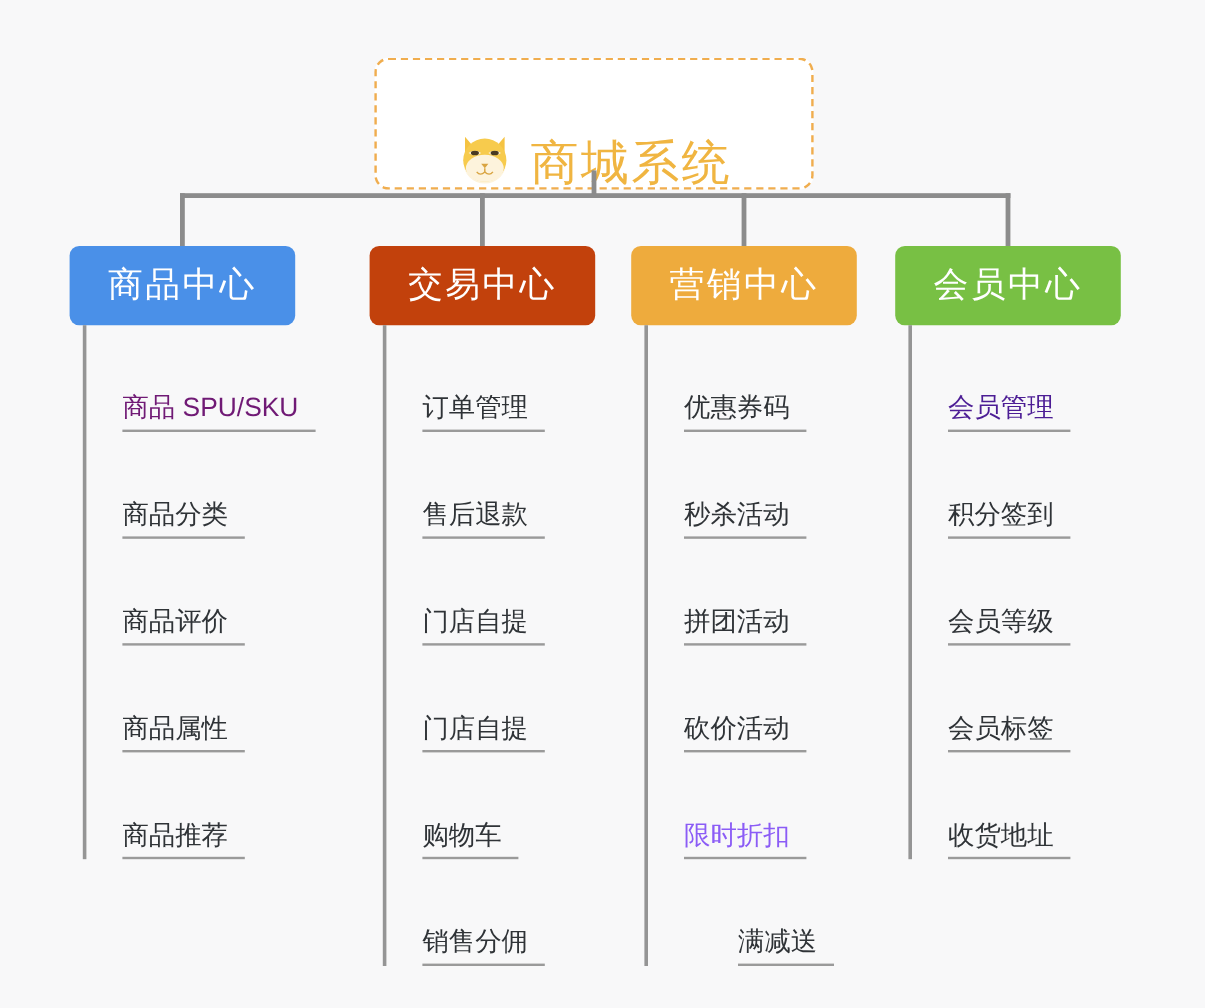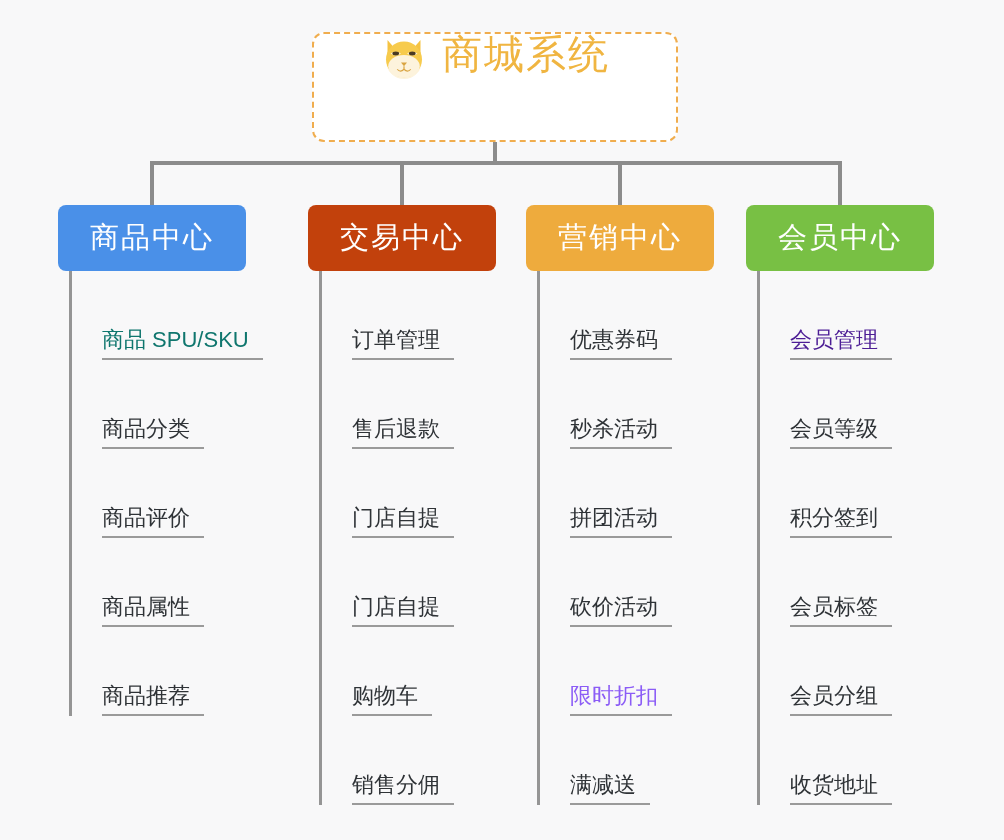--- a/index.html
+++ b/index.html
@@ -16,28 +16,28 @@
     position: relative;
     width: 1004px;
     height: 840px;
     background: #f8f8f9;
   }
 
   
   .root-card {
     position: absolute;
     left: 312px;
-    top: 32px;
+    top: 48px;
     width: 366px;
     height: 110px;
     background: #ffffff;
     border: 2px dashed #f0ad4e;
     border-radius: 12px;
     display: flex;
-    align-items: flex-start;
+    align-items: flex-end;
     justify-content: center;
     gap: 14px;
   }
   .root-title {
     font-size: 40px;
     color: #f0b541;
     letter-spacing: 2px;
     line-height: 1;
     white-space: nowrap;
   }
@@ -138,21 +138,21 @@
   <div class="conn-drop" style="left: 400px; background: rgb(140, 140, 140);"></div>
   <div class="conn-drop" style="left: 618px; background: rgb(140, 140, 140);"></div>
   <div class="conn-drop" style="left: 838px; background: rgb(140, 140, 140);"></div>
 
   <div class="column" style="left:58px;width:188px">
     <div class="cat-box" style="background: rgb(74, 144, 232);">
       <span>商品中心</span>
     </div>
     <div class="leaf-list" style="border-left-color: rgb(149, 149, 149);">
       <div class="leaf">
-          <span class="leaf-label" style="color: #0f766e; border-bottom-color: rgb(154, 154, 154);">商品 SPU/SKU</span>
+          <span class="leaf-label" style="color: #701a75; border-bottom-color: rgb(154, 154, 154);">商品 SPU/SKU</span>
         </div>
       <div class="leaf">
           <span class="leaf-label" style="color: rgb(47, 51, 55); border-bottom-color: rgb(154, 154, 154);">商品分类</span>
         </div>
       <div class="leaf">
           <span class="leaf-label" style="color: rgb(47, 51, 55); border-bottom-color: rgb(154, 154, 154);">商品评价</span>
         </div>
       <div class="leaf">
           <span class="leaf-label" style="color: rgb(47, 51, 55); border-bottom-color: rgb(154, 154, 154);">商品属性</span>
         </div>
@@ -202,44 +202,41 @@
       <div class="leaf">
           <span class="leaf-label" style="color: rgb(47, 51, 55); border-bottom-color: rgb(154, 154, 154);">拼团活动</span>
         </div>
       <div class="leaf">
           <span class="leaf-label" style="color: rgb(47, 51, 55); border-bottom-color: rgb(154, 154, 154);">砍价活动</span>
         </div>
       <div class="leaf">
           <span class="leaf-label" style="color: #8b5cf6; border-bottom-color: rgb(154, 154, 154);">限时折扣</span>
         </div>
       <div class="leaf">
-          <span class="leaf-label" style="color: rgb(47, 51, 55); border-bottom-color: rgb(154, 154, 154);">满减送</span>
+          <span class="leaf-label" style="color: rgb(47, 51, 55); border-bottom-color: rgb(154, 154, 154); margin-left: 45px;">满减送</span>
         </div>
     </div>
   </div>
 
   <div class="column" style="left:746px;width:188px">
     <div class="cat-box" style="background: rgb(120, 192, 68);">
       <span>会员中心</span>
     </div>
     <div class="leaf-list" style="border-left-color: rgb(149, 149, 149);">
       <div class="leaf">
           <span class="leaf-label" style="color: #4c1d95; border-bottom-color: rgb(154, 154, 154);">会员管理</span>
         </div>
       <div class="leaf">
+          <span class="leaf-label" style="color: rgb(47, 51, 55); border-bottom-color: rgb(154, 154, 154);">积分签到</span>
+        </div>
+      <div class="leaf">
           <span class="leaf-label" style="color: rgb(47, 51, 55); border-bottom-color: rgb(154, 154, 154);">会员等级</span>
         </div>
       <div class="leaf">
-          <span class="leaf-label" style="color: rgb(47, 51, 55); border-bottom-color: rgb(154, 154, 154);">积分签到</span>
-        </div>
-      <div class="leaf">
           <span class="leaf-label" style="color: rgb(47, 51, 55); border-bottom-color: rgb(154, 154, 154);">会员标签</span>
         </div>
       <div class="leaf">
-          <span class="leaf-label" style="color: rgb(47, 51, 55); border-bottom-color: rgb(154, 154, 154);">会员分组</span>
-        </div>
-      <div class="leaf">
           <span class="leaf-label" style="color: rgb(47, 51, 55); border-bottom-color: rgb(154, 154, 154);">收货地址</span>
         </div>
     </div>
   </div>
 
 </div>
 
 </body></html>

